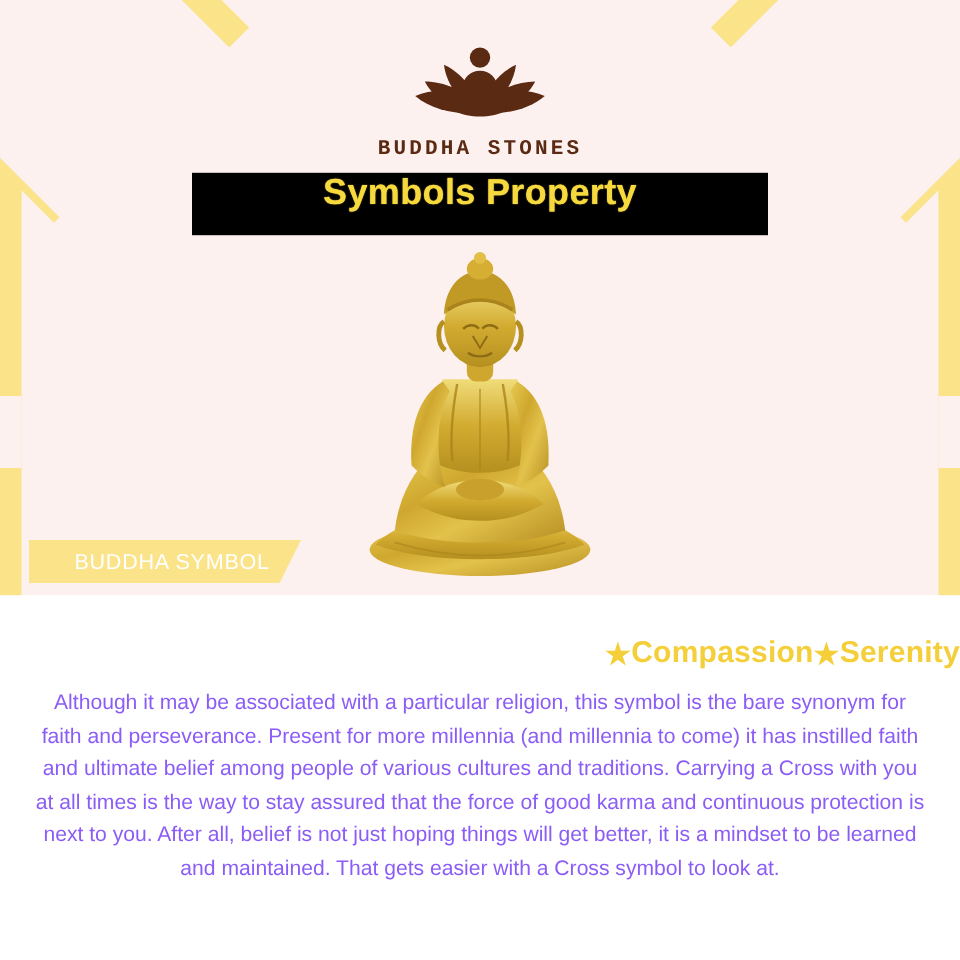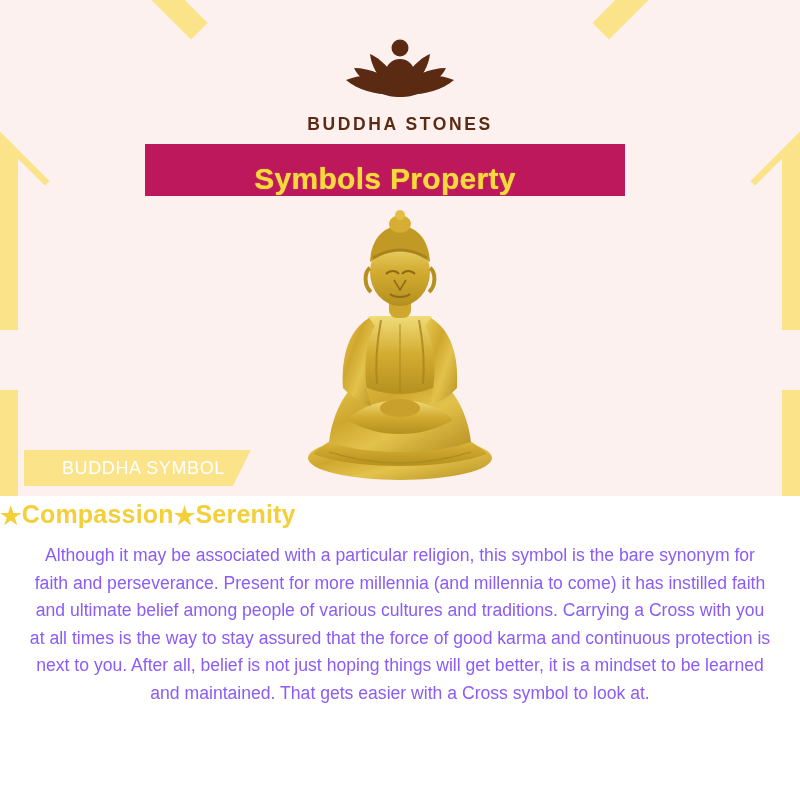--- a/index.html
+++ b/index.html
@@ -113,33 +113,33 @@
     width: 160px;
     height: 86px;
     display: block;
   }
   .logo-text {
     margin-top: 4px;
     font-size: 17.5px;
     letter-spacing: 2.6px;
     font-weight: bold;
     color: #5b2a13;
-    font-family: Liberation Sans, sans-serif;
+    font-family: Liberation Mono, monospace;
   }
 
   
   .title-banner {
     position: absolute;
-    left: 145px;
+    left: 160px;
     top: 144px;
     width: 480px;
     height: 52px;
-    background: #be185d;
+    background: #000000;
     display: flex;
-    align-items: flex-end;
+    align-items: flex-start;
     justify-content: center;
     z-index: 4;
   }
   .title-text {
     font-size: 30px;
     font-weight: bold;
     color: #f6d93f;
     letter-spacing: 0.3px;
     text-shadow: 0 0 1px #eccb2e;
   }
@@ -185,22 +185,22 @@
   .content-panel {
     position: absolute;
     left: 0;
     top: 496px;
     width: 800px;
     height: 304px;
     background: #ffffff;
     z-index: 4;
   }
   .headline {
-    margin-top: 4px;
-    text-align: left;
+    margin-top: 34px;
+    text-align: right;
     font-size: 25px;
     font-weight: bold;
     color: #f4cf3a;
     letter-spacing: 0.2px;
   }
   .headline .star {
     color: #f4cf3a;
     font-size: 24px;
     vertical-align: -1px;
   }

